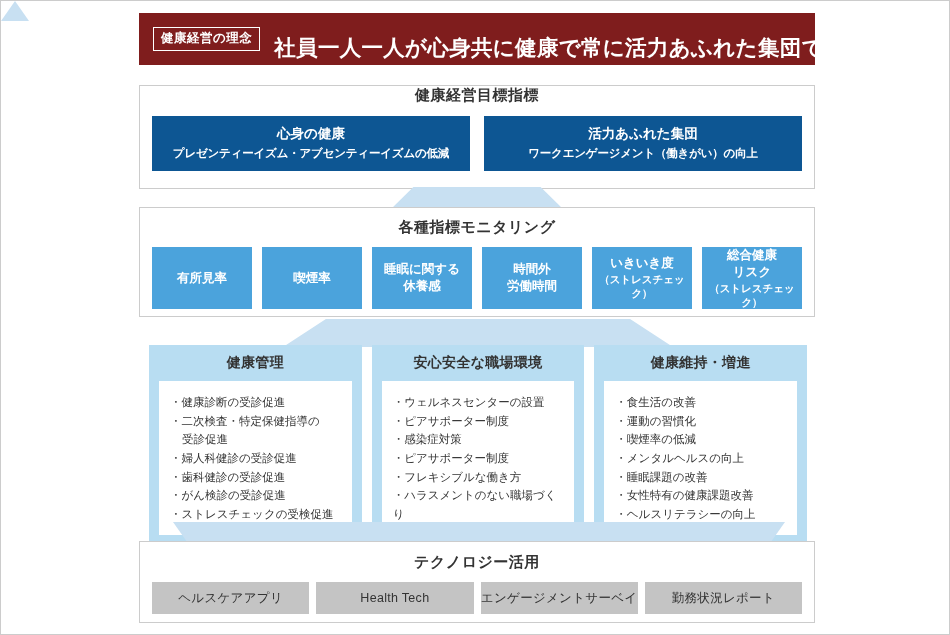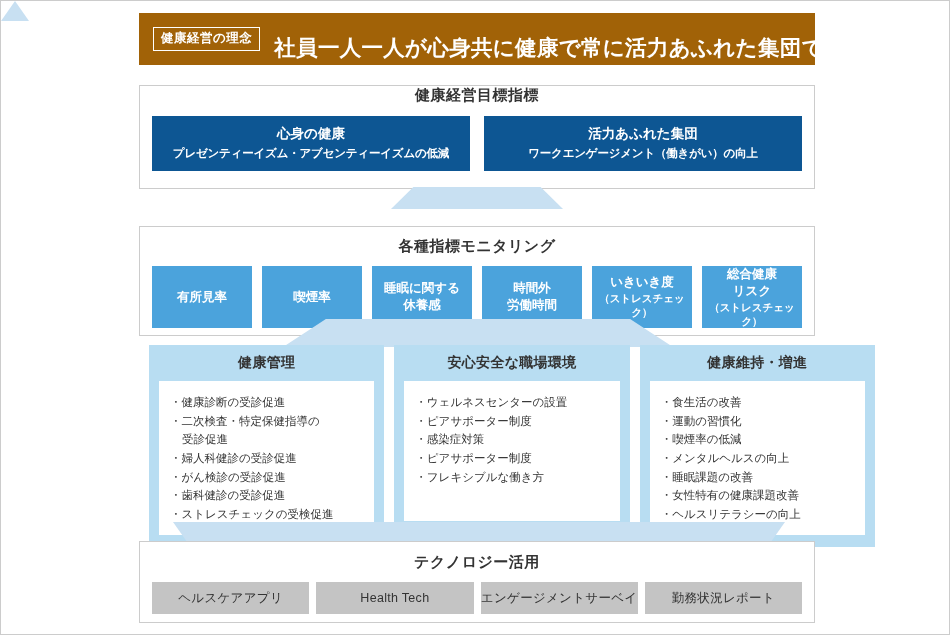--- a/index.html
+++ b/index.html
@@ -27,21 +27,21 @@
     position: absolute;
     box-sizing: border-box;
   }
 
   
   .philosophy {
     left: 138px;
     top: 12px;
     width: 676px;
     height: 52px;
-    background: #a16207;
+    background: #7f1d1d;
     display: flex;
     align-items: center;
     padding-left: 14px;
   }
   .philosophy-badge {
     border: 1px solid #ffffff;
     color: #ffffff;
     font-size: 12.5px;
     font-weight: bold;
     letter-spacing: .5px;
@@ -124,21 +124,21 @@
     background: #0d5693;
     color: #ffffff;
     text-align: center;
     padding: 9px 4px 10px 4px;
     box-sizing: border-box;
   }
   .goal-head { font-size: 13.5px; font-weight: bold; line-height: 1.35; }
   .goal-sub  { font-size: 11.5px; font-weight: bold; line-height: 1.4; margin-top: 2px; letter-spacing: -.2px;}
 
   
-  .monitoring { left: 138px; top: 225px; width: 676px; height: 110px; }
+  .monitoring { left: 138px; top: 206px; width: 676px; height: 110px; }
   .monitoring .card-title { margin-top: 10px; }
   .mon-row {
     display: flex;
     gap: 10px;
     padding: 10px 12px 0 12px;
   }
   .mon-box {
     flex: 1 1 0;
     background: #4ba3dc;
     color: #ffffff;
@@ -154,24 +154,23 @@
     box-sizing: border-box;
     padding: 2px;
   }
   .mon-box .sm { font-size: 10.5px; }
 
   
   .pillars {
     position: absolute;
     left: 148px;
     top: 344px;
-    width: 726px;
+    width: 658px;
     display: flex;
     gap: 10px;
-    justify-content: flex-end;
   }
   .pillar {
     flex: 1 1 0;
     background: #b8ddf2;
     padding: 9px 10px 12px 10px;
     box-sizing: border-box;
   }
   .pillar-title {
     text-align: center;
     font-size: 14px;
@@ -297,36 +296,37 @@
   <div class="pillars">
 
     <div class="pillar">
       <div class="pillar-title">健康管理</div>
       <div class="pillar-body">
         <ul class="pillar-list">
           <li>健康診断の受診促進</li>
           <li>二次検査・特定保健指導の</li>
           <li class="cont">受診促進</li>
           <li>婦人科健診の受診促進</li>
+          <li>歯科健診の受診促進</li>
           <li>がん検診の受診促進</li>
-          <li>歯科健診の受診促進</li>
           <li>ストレスチェックの受検促進</li>
         </ul>
       </div>
     </div>
 
     <div class="pillar">
       <div class="pillar-title">安心安全な職場環境</div>
       <div class="pillar-body">
         <ul class="pillar-list">
           <li>ウェルネスセンターの設置</li>
           <li>ピアサポーター制度</li>
           <li>感染症対策</li>
           <li>ピアサポーター制度</li>
           <li>フレキシブルな働き方</li>
+          <li>ハラスメントのない職場づくり</li>
         </ul>
       </div>
     </div>
 
     <div class="pillar">
       <div class="pillar-title">健康維持・増進</div>
       <div class="pillar-body">
         <ul class="pillar-list">
           <li>食生活の改善</li>
           <li>運動の習慣化</li>

